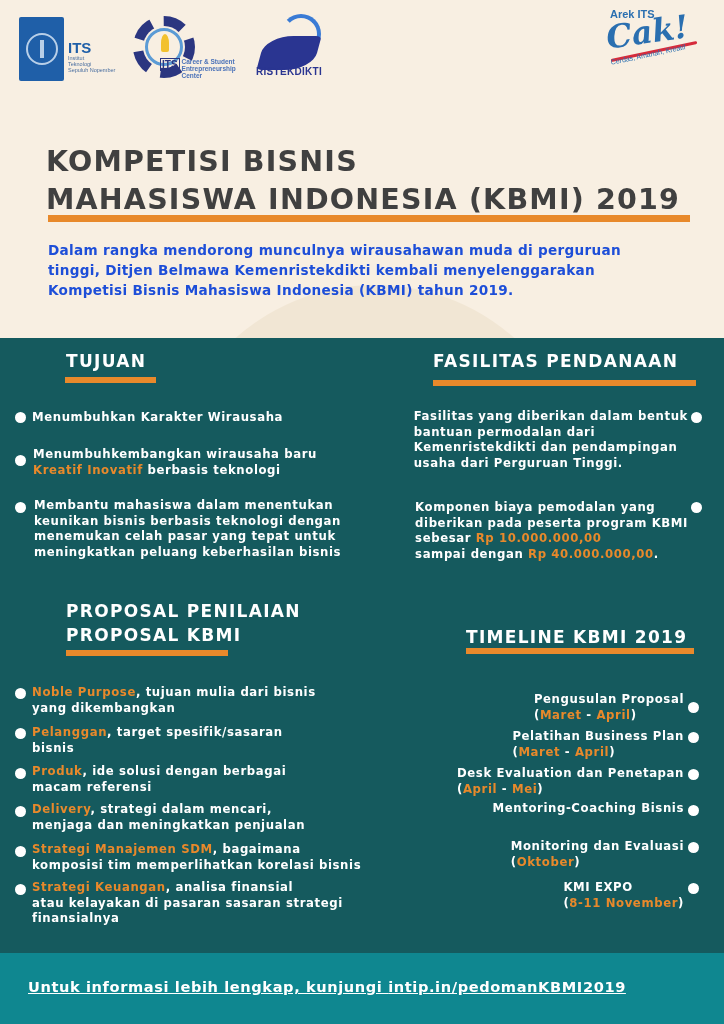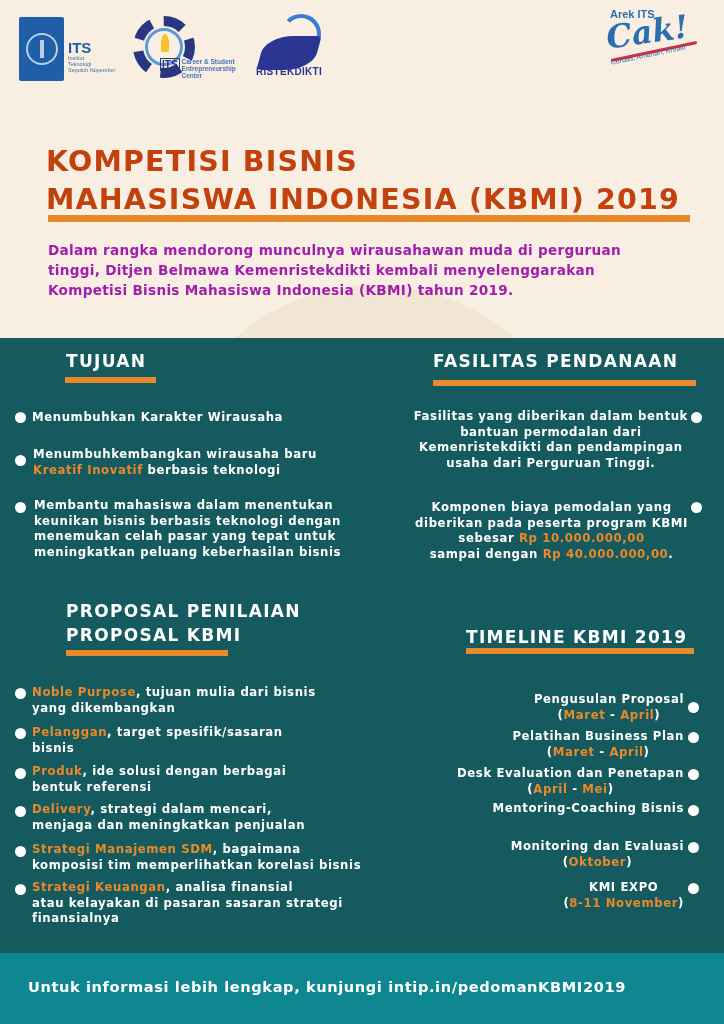--- a/index.html
+++ b/index.html
@@ -58,62 +58,62 @@
   .ristek-text { position: absolute; left: 256px; top: 66px; font-family: "Liberation Sans", sans-serif; font-weight: bold; color: #2a3591; font-size: 10px; letter-spacing: 0.3px; }
 
   .logo-arek { position: absolute; left: 600px; top: 4px; width: 110px; height: 70px; }
   .arek-top { position: absolute; left: 10px; top: 4px; font-family: "Liberation Sans", sans-serif; font-weight: bold; color: #2a6fb0; font-size: 11px; }
   .arek-cak { position: absolute; left: 6px; top: 12px; font-family: "DejaVu Serif", serif; font-style: italic; font-weight: bold; color: #2a6fb0; font-size: 32px; line-height: 32px; transform: rotate(-8deg); }
   .arek-line { position: absolute; left: 10px; top: 46px; width: 88px; height: 3px; background: #d62b3b; transform: rotate(-12deg); border-radius: 2px; }
   .arek-tag { position: absolute; left: 10px; top: 47px; font-family: "Liberation Sans", sans-serif; color: #2a6fb0; font-size: 7px; transform: rotate(-12deg); white-space: nowrap; }
 
   .title {
     position: absolute; left: 46px; top: 143px; width: 650px;
-    font-family: "DejaVu Sans", sans-serif; font-weight: bold; color: #c2410c;
+    font-family: "DejaVu Sans", sans-serif; font-weight: bold; color: #404040;
     font-size: 28.5px; line-height: 38px; letter-spacing: 1.2px;
   }
   .title-underline { position: absolute; left: 48px; top: 215px; width: 642px; height: 7px; background: #e8892b; }
   .intro {
     position: absolute; left: 48px; top: 240px; width: 660px;
-    font-family: "DejaVu Sans", sans-serif; font-weight: bold; color: #a21caf;
+    font-family: "DejaVu Sans", sans-serif; font-weight: bold; color: #1d4ed8;
     font-size: 13.6px; line-height: 20px; letter-spacing: 0.3px;
   }
 
   .dark {
     position: absolute; left: 0; top: 338px; width: 724px; height: 615px;
     background: #155a5e;
   }
   .footer {
     position: absolute; left: 0; top: 953px; width: 724px; height: 71px;
     background: #0f8790;
   }
   .footer-text {
     position: absolute; left: 28px; top: 978px; width: 680px;
     font-family: "DejaVu Sans", sans-serif; font-weight: bold; color: #ffffff;
-    font-size: 14.6px; letter-spacing: 0.6px; white-space: nowrap;
+    font-size: 14.6px; letter-spacing: 0.6px; white-space: nowrap; text-decoration: underline;
   }
   .footer-link { position: relative; }
   .footer-link::after {
     content: ""; position: absolute; left: 0; right: 0; bottom: -4px; height: 5px; background: #e8892b; z-index: -1;
   }
 
   .sec-h {
     position: absolute; font-family: "DejaVu Sans", sans-serif; font-weight: bold;
     color: #ffffff; font-size: 17px; line-height: 22px; letter-spacing: 1.3px; white-space: nowrap;
   }
   .sec-u { position: absolute; height: 6px; background: #e8892b; }
 
   .bullet {
     position: absolute; width: 11px; height: 11px; border-radius: 50%; background: #ffffff;
   }
   .txt {
     position: absolute; font-family: "DejaVu Sans", sans-serif; font-weight: bold;
     color: #ffffff; font-size: 11.7px; line-height: 15.5px; letter-spacing: 0.6px; white-space: nowrap;
   }
-  .txt.right { text-align: center; }
+  .txt.right { text-align: left; }
   .hl { color: #e8892b; }
 </style>
 </head>
 <body>
 
 <div class="top">
   <div class="circle"></div>
 </div>
 
 <div class="logos">
@@ -219,21 +219,21 @@
 
 <div class="bullet" style="left:15px; top:728px;"></div>
 <div class="txt" style="left:32px; top:725px;">
   <div><span class="hl">Pelanggan</span><span>, target spesifik/sasaran</span></div>
   <div>bisnis</div>
 </div>
 
 <div class="bullet" style="left:15px; top:768px;"></div>
 <div class="txt" style="left:32px; top:764px;">
   <div><span class="hl">Produk</span><span>, ide solusi dengan berbagai</span></div>
-  <div>bentuk referensi</div>
+  <div>macam referensi</div>
 </div>
 
 <div class="bullet" style="left:15px; top:806px;"></div>
 <div class="txt" style="left:32px; top:802px;">
   <div><span class="hl">Delivery</span><span>, strategi dalam mencari,</span></div>
   <div>menjaga dan meningkatkan penjualan</div>
 </div>
 
 <div class="bullet" style="left:15px; top:846px;"></div>
 <div class="txt" style="left:32px; top:842px;">

